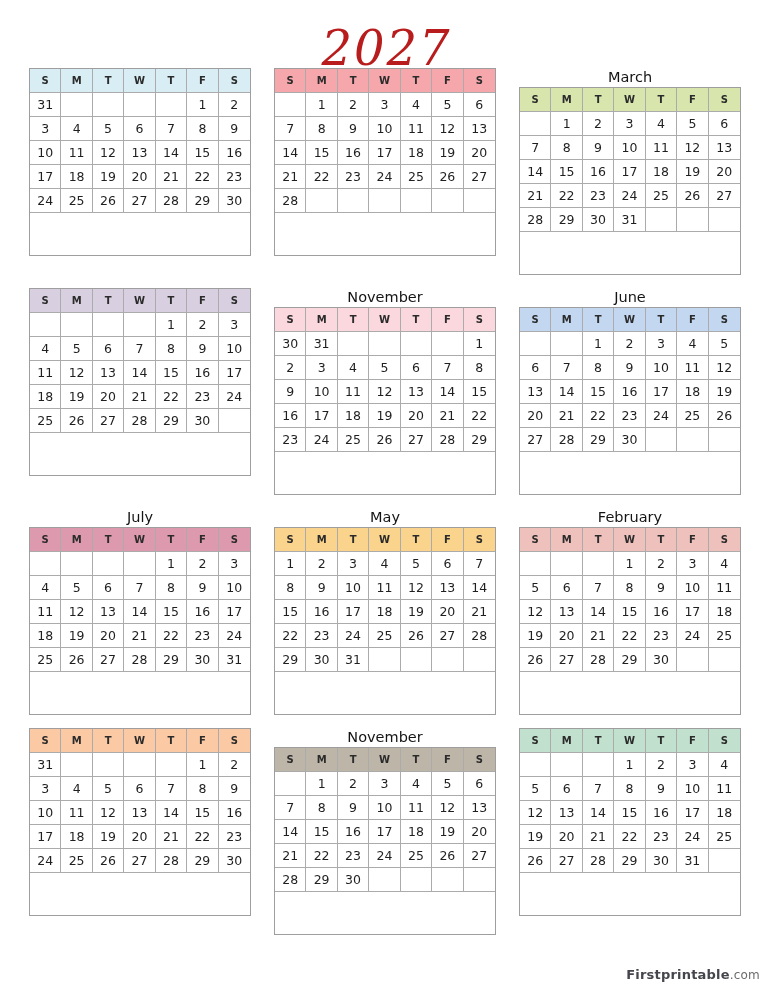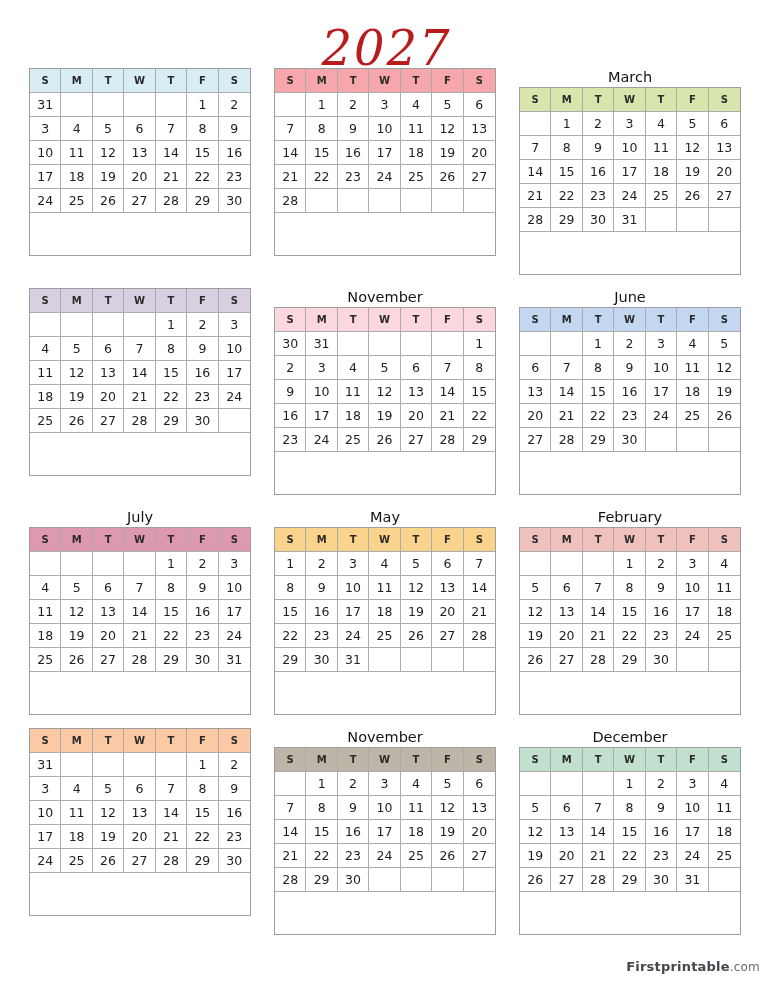--- a/index.html
+++ b/index.html
@@ -62,21 +62,21 @@
     font-size:10px;
     font-weight:bold;
     color:#2b2b2b;
   }
   .notes {
     height:42px;
   }
   .footer {
     position:absolute;
     right:13px;
-    bottom:26px;
+    bottom:18px;
     font-size:13px;
     color:#45454d;
     letter-spacing:0.2px;
   }
   .footer .brand { font-weight:bold; }
   .footer .suffix { color:#6c6c6c; font-size:12px; font-weight:normal; }
 </style>
 </head>
 <body>
 
@@ -744,21 +744,20 @@
           <div class="cell"></div>
           <div class="cell"></div>
           <div class="cell"></div>
           <div class="cell"></div>
         </div>
         <div class="notes"></div>
     </div>
   </section>
 
   <section class="month">
-    <div class="month-name">December</div>
     <div class="cal">
       <div class="cal-row head">
           <div class="cell" style="background: rgb(193, 224, 205);">S</div>
           <div class="cell" style="background: rgb(193, 224, 205);">M</div>
           <div class="cell" style="background: rgb(193, 224, 205);">T</div>
           <div class="cell" style="background: rgb(193, 224, 205);">W</div>
           <div class="cell" style="background: rgb(193, 224, 205);">T</div>
           <div class="cell" style="background: rgb(193, 224, 205);">F</div>
           <div class="cell" style="background: rgb(193, 224, 205);">S</div>
         </div>

